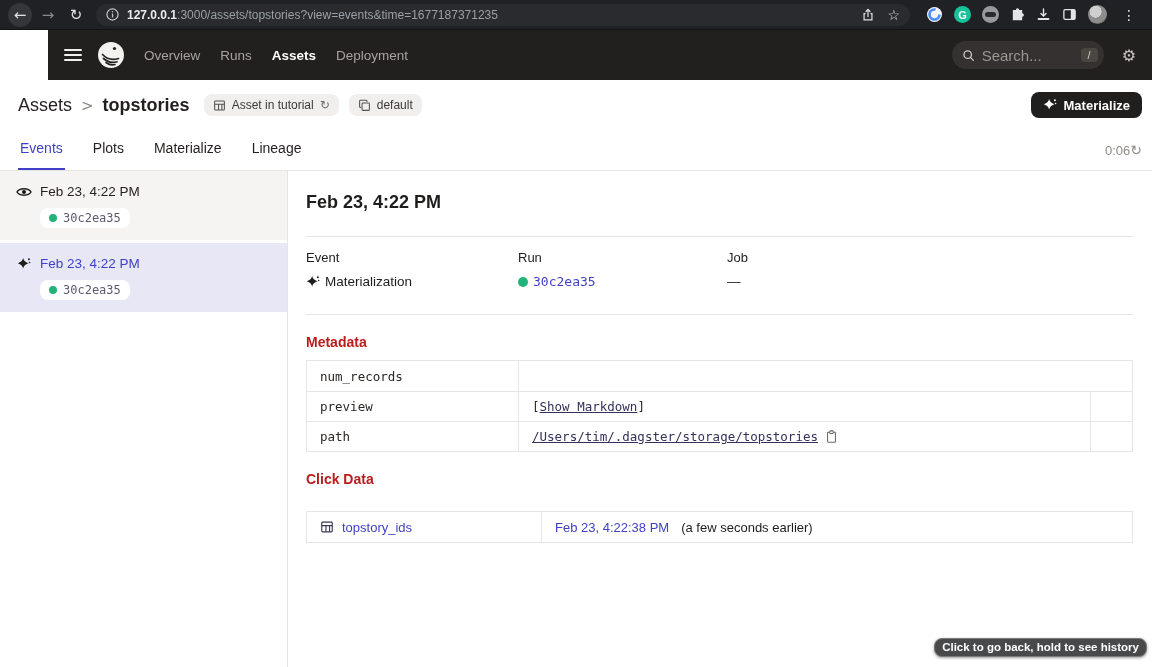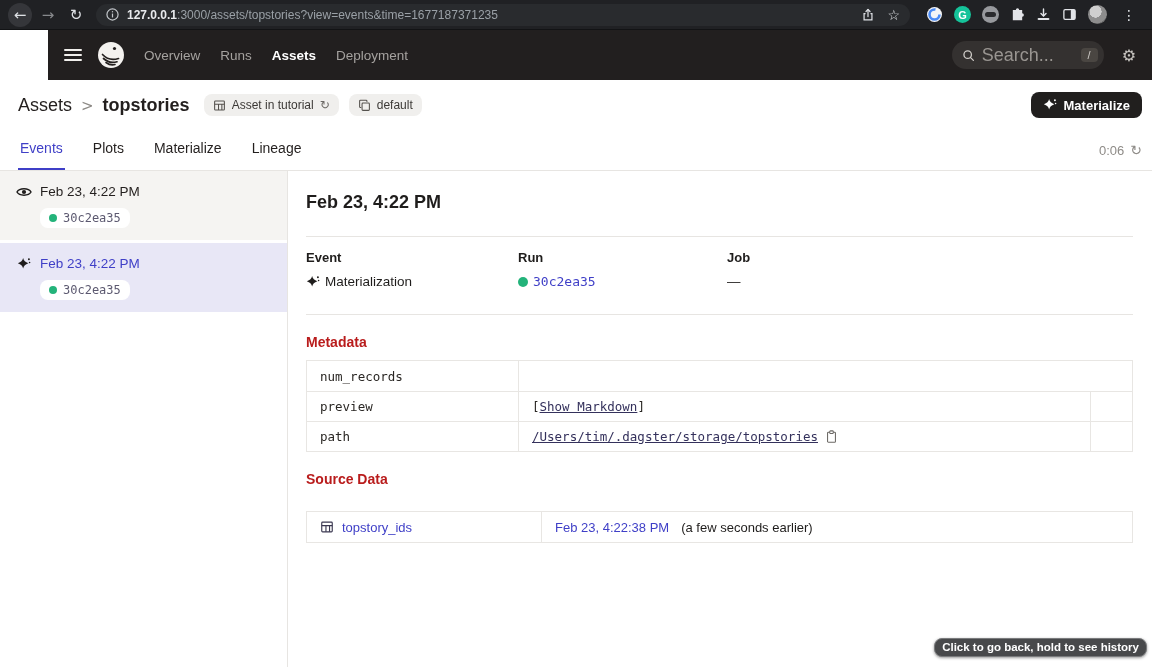--- a/index.html
+++ b/index.html
@@ -46,21 +46,21 @@
   .hamburger{ width:18px; display:flex; flex-direction:column; gap:3px; cursor:pointer; margin-right:14px;}
   .hamburger span{ height:2px; background:#f1efec; border-radius:1px; }
   .logo{ width:30px; height:30px; margin-right:18px; cursor:pointer; flex:0 0 auto;}
   .nav-links{ display:flex; align-items:center; gap:20px; }
   .nav-link{ font-size:13.5px; color:#a5a29f; cursor:pointer; }
   .nav-link.active{ color:#fff; font-weight:700; }
   .nav-spacer{ flex:1; }
   .search-pill{ width:152px; height:28px; background:#343130; border-radius:14px;
     display:flex; align-items:center; padding:0 6px 0 10px; gap:7px; cursor:text; }
   .search-pill input{ background:transparent; border:0; outline:0; color:#f9a8d4;
-    font-size:18px; width:86px; font-family:inherit; }
+    font-size:15px; width:86px; font-family:inherit; }
   .search-pill input::placeholder{ color:#999591; }
   .slash-chip{ margin-left:auto; background:#4a4642; color:#cfccc8; border-radius:4px;
     font-size:11px; padding:1px 7px; }
   .gear{ margin-left:18px; color:#c6c3bf; font-size:16px; cursor:pointer; }
 
   
   .page-header{ height:50px; display:flex; align-items:center; padding:0 10px 0 18px; background:#fff;}
   .crumb{ display:flex; align-items:baseline; gap:9px; }
   .crumb-root{ font-size:18px; color:#231f1e; cursor:pointer; }
   .crumb-sep{ font-size:15px; color:#8d8a86; }
@@ -76,21 +76,21 @@
     cursor:pointer; font-family:inherit; }
   .materialize-btn svg{ flex:0 0 auto; }
 
   
   .tab-bar{ height:41px; display:flex; align-items:flex-end; padding:0 10px 0 18px;
     border-bottom:1px solid #e7e5e2; background:#fff; }
   .tab{ font-size:14px; color:#231f1e; padding:0 2px 12px; margin-right:26px; cursor:pointer;
     border-bottom:2px solid transparent; }
   .tab.active{ color:#3f3fc7; border-bottom-color:#3f3fc7; font-weight:500;}
   .tab-spacer{ flex:1; }
-  .timer{ display:flex; align-items:center; gap:6px; color:#8e8b87; font-size:13px;
+  .timer{ display:flex; align-items:center; gap:0; color:#8e8b87; font-size:13px;
     padding-bottom:12px; }
   .timer .reload{ font-size:14px; cursor:pointer; }
 
   
   .content{ display:flex; height:496px; }
   .sidebar{ width:288px; border-right:1px solid #e7e5e2; background:#fff; flex:0 0 auto; }
   .event-item{ padding:13px 16px 12px; cursor:pointer; border-bottom:3px solid #fff; }
   .event-item.obs{ background:#f5f4f2; }
   .event-item.selected{ background:#e8e7f6; }
   .event-time{ display:flex; align-items:center; gap:8px; font-size:13.5px; color:#231f1e; }
@@ -98,21 +98,21 @@
   .event-time .eicon{ color:#1f1d1c; display:flex; width:16px; justify-content:center; }
   .run-pill{ margin:9px 0 0 24px; display:inline-flex; align-items:center; gap:6px;
     background:#fff; border-radius:8px; padding:3px 9px; cursor:pointer; }
   .run-pill .dot, .dot{ width:8px; height:8px; border-radius:50%; background:#23b37a; flex:0 0 auto;}
   .run-pill .rid{ font-family:"DejaVu Sans Mono", monospace; font-size:12px; color:#5c5970; }
 
   .main{ flex:1; padding:0 19px 0 18px; overflow:hidden; }
   .detail-title{ margin-top:21px; font-size:18px; font-weight:700; color:#1f1d1c; }
   .hr{ border:0; border-top:1px solid #e7e5e2; margin-top:23px; }
   .erj{ display:grid; grid-template-columns:212px 209px 1fr; margin-top:13px; }
-  .erj .lbl{ font-size:13px; font-weight:700; color:#1f1d1c; }
+  .erj .lbl{ font-size:13px; font-weight:400; color:#1f1d1c; }
   .erj .val{ margin-top:9px; font-size:13.5px; color:#1f1d1c; display:flex; align-items:center; gap:5px;}
   .erj .val .dot{ width:10px; height:10px; }
   .run-link{ font-family:"DejaVu Sans Mono", monospace; font-size:13px; color:#3f3fc7;
     text-decoration:none; cursor:pointer; }
   .hr2{ border:0; border-top:1px solid #e7e5e2; margin-top:25px; }
 
   .section-title{ margin-top:19px; font-size:14px; font-weight:700; color:#b91c1c; }
   .mtable{ border:1px solid #e8e6e3; margin-top:10px; }
   .mrow{ display:grid; grid-template-columns:211px 1fr 42px; height:30px; }
   .mrow + .mrow{ border-top:1px solid #e8e6e3; }
@@ -375,21 +375,21 @@
             <svg width="13" height="14" viewBox="0 0 14 16" fill="none" stroke="currentColor" stroke-width="1.2">
                 <rect x="2.5" y="2.5" width="9" height="11.5" rx="1"></rect>
                 <rect x="5" y="1" width="4" height="3" rx="0.8" fill="#fff"></rect>
               </svg>
           </span>
         </div>
         <div class="mcell"></div>
       </div>
     </div>
 
-    <div class="section-title">Source Data</div>
+    <div class="section-title">Click Data</div>
     <div class="stable">
       <div class="srow">
         <div class="scell">
           <span class="gicon">
             <svg width="14" height="14" viewBox="0 0 16 16" fill="none" stroke="currentColor" stroke-width="1.3">
                 <rect x="2" y="2.5" width="12" height="11" rx="1"></rect>
                 <path d="M2 6.5h12M6.8 6.5v7M10.9 6.5v7"></path>
               </svg>
           </span>
           <span class="asset-link">topstory_ids</span>

